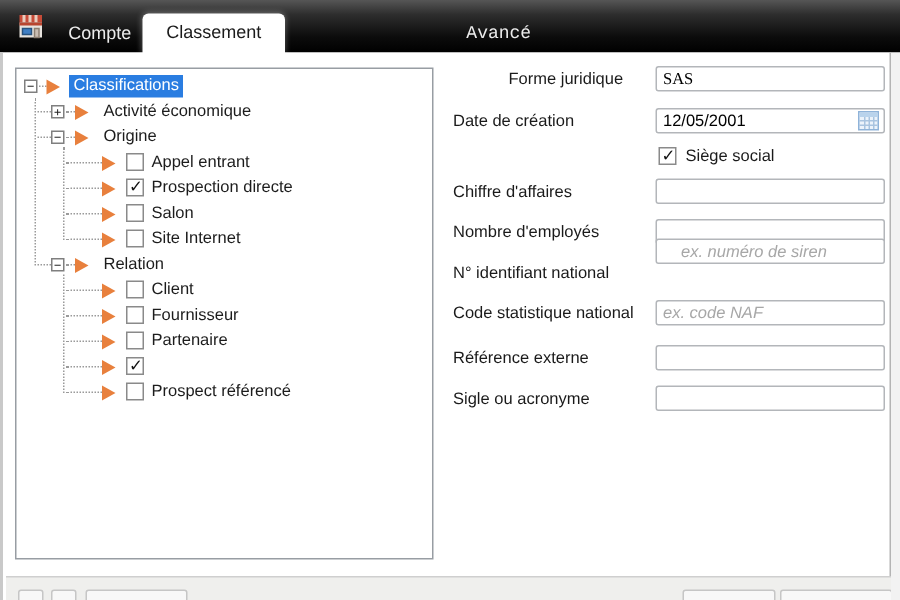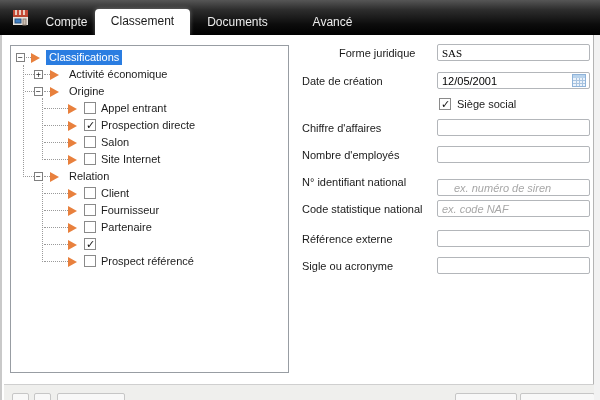--- a/index.html
+++ b/index.html
@@ -101,22 +101,21 @@
         <rect x="13" y="3" width="2" height="5" fill="#e8cdbf"></rect>
         <rect x="3" y="8" width="15" height="10" fill="#e7e3de"></rect>
         <rect x="3" y="8" width="15" height="2" fill="#b8452f"></rect>
         <rect x="5" y="12" width="6" height="4" fill="#3f7fc4" stroke="#28537f"></rect>
         <rect x="13" y="12" width="3" height="6" fill="#c9bdb2" stroke="#8d7f72"></rect>
       </svg>
     </span>
 
   <div class="tab" style="left: 38px; width: 57px;">Compte</div>
       <div class="tab active" style="left: 95px; width: 95px;">Classement</div>
-      <div class="tab" style="left: 190px; width: 95px;">Documents</div>
-      <div class="tab" style="left: 285px; width: 95px;">Avancé</div>
+      <div class="tab" style="left: 285px; width: 95px; font-family: Liberation Mono, monospace;">Avancé</div>
     </div>
 
   <div class="content">
 
     <div class="tree-panel">
 
       <div class="vline" style="left:12px;top:19px;height:112px;"></div>
       <div class="vline" style="left:31px;top:52px;height:62px;"></div>
       <div class="vline" style="left:31px;top:137px;height:79px;"></div>
 
@@ -219,21 +218,21 @@
           </svg></span>
         <div class="form-cb" style="left: 437px; top: 63px;">
           <span class="tick">✓</span>
         </div>
         <span class="form-cb-label" style="left: 455px; top: 63px;">Siège social</span>
         <span class="form-label" style="left: 300px; top: 87px;">Chiffre d'affaires</span>
         <input type="text" class="form-input" style="left: 435px; top: 84px;">
         <span class="form-label" style="left: 300px; top: 114px;">Nombre d'employés</span>
         <input type="text" class="form-input" style="left: 435px; top: 111px;">
         <span class="form-label" style="left: 300px; top: 141px;">N° identifiant national</span>
-        <input type="text" class="form-input" placeholder="ex. numéro de siren" style="left: 435px; top: 144px; padding-left: 16px;">
+        <input type="text" class="form-input" placeholder="ex. numéro de siren" style="left: 435px; top: 124px; padding-left: 16px;">
         <span class="form-label" style="left: 300px; top: 168px;">Code statistique national</span>
         <input type="text" class="form-input" placeholder="ex. code NAF" style="left: 435px; top: 165px;">
         <span class="form-label" style="left: 300px; top: 198px;">Référence externe</span>
         <input type="text" class="form-input" style="left: 435px; top: 195px;">
         <span class="form-label" style="left: 300px; top: 225px;">Sigle ou acronyme</span>
         <input type="text" class="form-input" style="left: 435px; top: 222px;">
       </div>
 
     <div class="footer">
       <div class="footer-btn" style="left:8px;width:17px;"></div>

